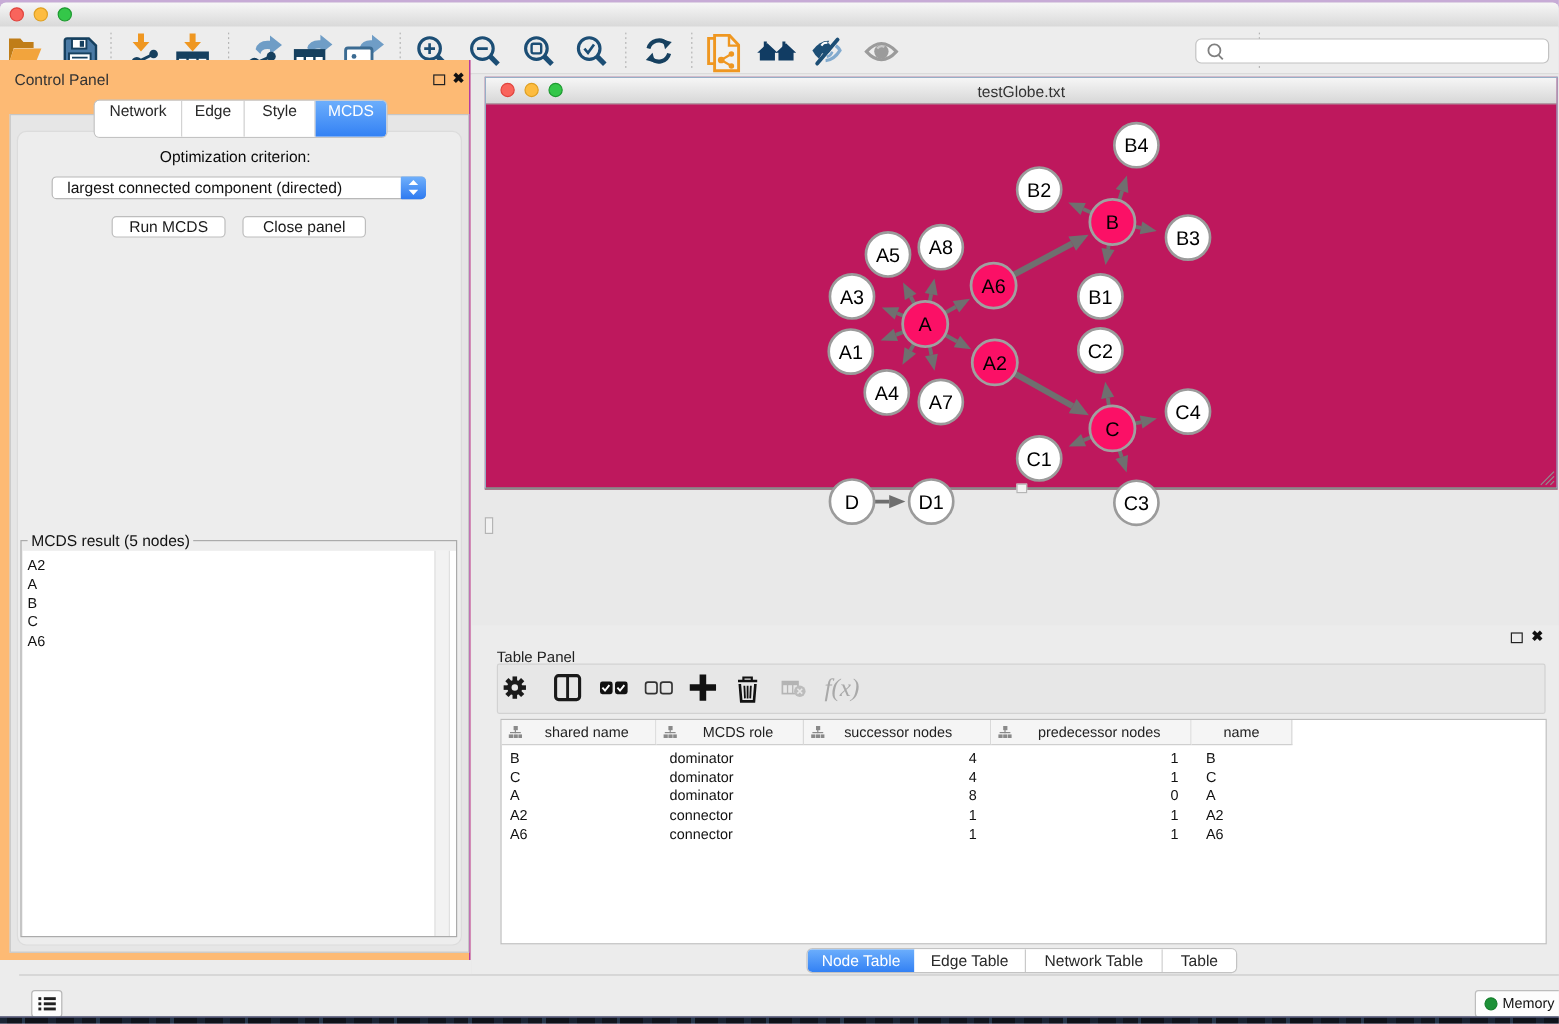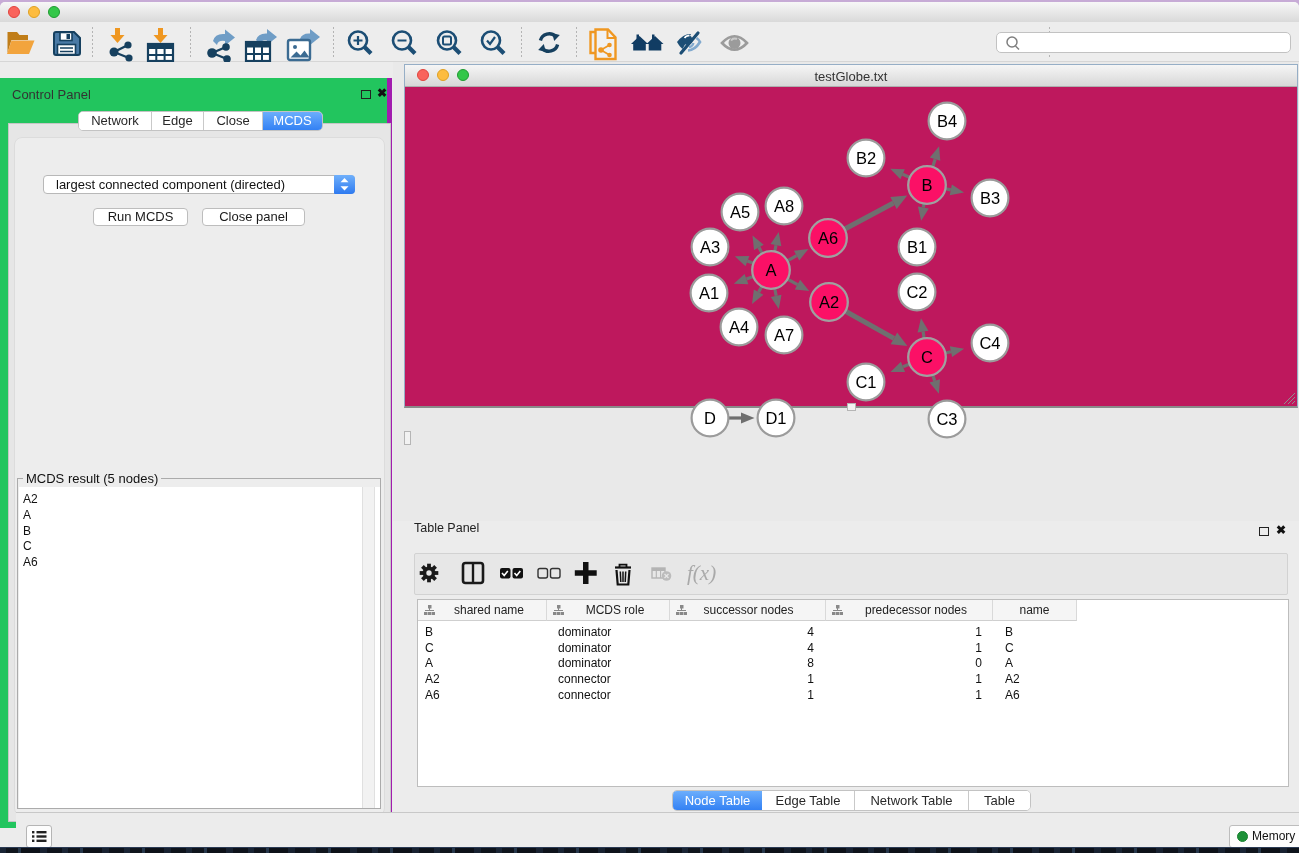--- a/index.html
+++ b/index.html
@@ -20,22 +20,22 @@
     font-size:13px; color:#404040; }
   
   #toolbar { position:absolute; left:0; top:20px; width:1299px; height:40px;
     background:#ededed; border-bottom:1px solid #d6d6d6; }
   .sep { position:absolute; top:5px; height:30px; width:1px;
     background-image:linear-gradient(#b4b4b4 40%, rgba(0,0,0,0) 0%);
     background-size:1px 4px; }
   #search { position:absolute; left:996px; top:10px; width:295px; height:21px;
     background:#fff; border:1px solid #c2c2c2; border-radius:5px; }
   
-  #cpanel { position:absolute; left:0; top:76px; width:392px; height:750px;
-    background:#22c55e; border-right:5px solid #a21caf; }
+  #cpanel { position:absolute; left:0; top:48px; width:392px; height:750px;
+    background:#fdba74; border-right:1px solid #a21caf; }
   #cpanel-title { position:absolute; left:12px; top:9px; font-size:13px; color:#333; }
   .float-ico { position:absolute; width:10px; height:9px; border:1.5px solid #222; }
   .close-ico { position:absolute; font-size:12px; color:#111; font-weight:bold; }
   .tabbar { position:absolute; display:flex; background:#fff; border:1px solid #c3c3c3;
     border-radius:5px; overflow:hidden; }
   .tabbar .tab { font-size:13px; color:#282828; text-align:center; line-height:18px;
     border-right:1px solid #c9c9c9; background:#fff; }
   .tabbar .tab:last-child { border-right:none; }
   .tabbar .tab.sel { background:linear-gradient(#6caefc,#3381f4); color:#fff; border-right:none; }
   #cp-outer { position:absolute; left:8px; top:45px; width:383px; height:699px;
@@ -65,21 +65,21 @@
   #netwin { position:absolute; left:404px; top:62px; width:894px; height:344px;
     background:#be185d; border:1px solid #96aec6; border-bottom:2px solid #8a8a8a; }
   #netwin-tb { position:absolute; left:0; top:0; width:100%; height:22px;
     background:linear-gradient(#f6f6f6,#d7d7d7); border-bottom:1px solid #aeaeae; }
   #netwin-tb .t1 { left:12px; background:#f9645c; border:1px solid #e0443e; }
   #netwin-tb .t2 { left:32px; background:#fdbc40; border:1px solid #dfa023; }
   #netwin-tb .t3 { left:52px; background:#34c749; border:1px solid #1f9a31; }
   #netwin-title { position:absolute; top:4px; width:100%; text-align:center; font-size:13px; color:#333; }
   
   #tpanel { position:absolute; left:393px; top:519px; width:906px; height:291px; background:#ececec; }
-  #tp-title { position:absolute; left:21px; top:0; font-size:12.5px; color:#222; }
+  #tp-title { position:absolute; left:21px; top:20px; font-size:12.5px; color:#222; }
   #tp-toolbar { position:absolute; left:21px; top:32px; width:874px; height:42px;
     background:#e7e7e7; border:1px solid #d2d2d2; border-radius:2px; }
   #tp-table { position:absolute; left:24px; top:78px; width:872px; height:188px;
     background:#fff; border:1px solid #bdbdbd; overflow:hidden; }
   .th { position:absolute; top:0; height:21px; background:#f5f5f5;
     border-right:1px solid #d9d9d9; border-bottom:1px solid #cfcfcf;
     font-size:12px; color:#222; text-align:center; line-height:21px; }
   .td { position:absolute; font-size:12px; color:#111; height:16px; line-height:16px; }
   .td.num  { width:96px; text-align:right; }
   .td.num2 { width:96px; text-align:right; }
@@ -251,26 +251,27 @@
       </div>
   </div>
 
   <div id="cpanel">
     <div id="cpanel-title">Control Panel</div>
     <div class="float-ico" style="left:361px; top:12px;"></div>
     <div class="close-ico" style="left:377px; top:8px;">✖</div>
     <div id="cp-outer">
       <div id="cp-inner"></div>
     </div>
-    <div class="tabbar" style="left:78px; top:33px; width:245px; height:20px; z-index:5;">
+    <div class="tabbar" style="left:78px; top:33px; width:245px; height:32px; z-index:5;">
       <div class="tab" style="width:73px;">Network</div>
       <div class="tab" style="width:52px;">Edge</div>
-      <div class="tab" style="width:59px;">Close</div>
+      <div class="tab" style="width:59px;">Style</div>
       <div class="tab sel" style="width:59px;">MCDS</div>
     </div>
+    <div class="abs" style="left:0; top:73px; width:392px; text-align:center; font-size:13px; color:#0a0a0a;">Optimization criterion:</div>
     <div id="dd">
       <div class="txt">largest connected component (directed)</div>
       <div class="cap"><svg width="21" height="19" viewBox="0 0 21 19">
         <path d="M6.5 7.2 L10.5 3 L14.5 7.2 Z" fill="#fff"></path>
         <path d="M6.5 11.2 L10.5 15.4 L14.5 11.2 Z" fill="#fff"></path>
       </svg></div>
     </div>
     <div class="btn" style="left:93px; top:130px; width:95px;text-align:center;">Run MCDS</div>
     <div class="btn" style="left:202px; top:130px; width:103px;">Close panel</div>
     <div id="fs">

